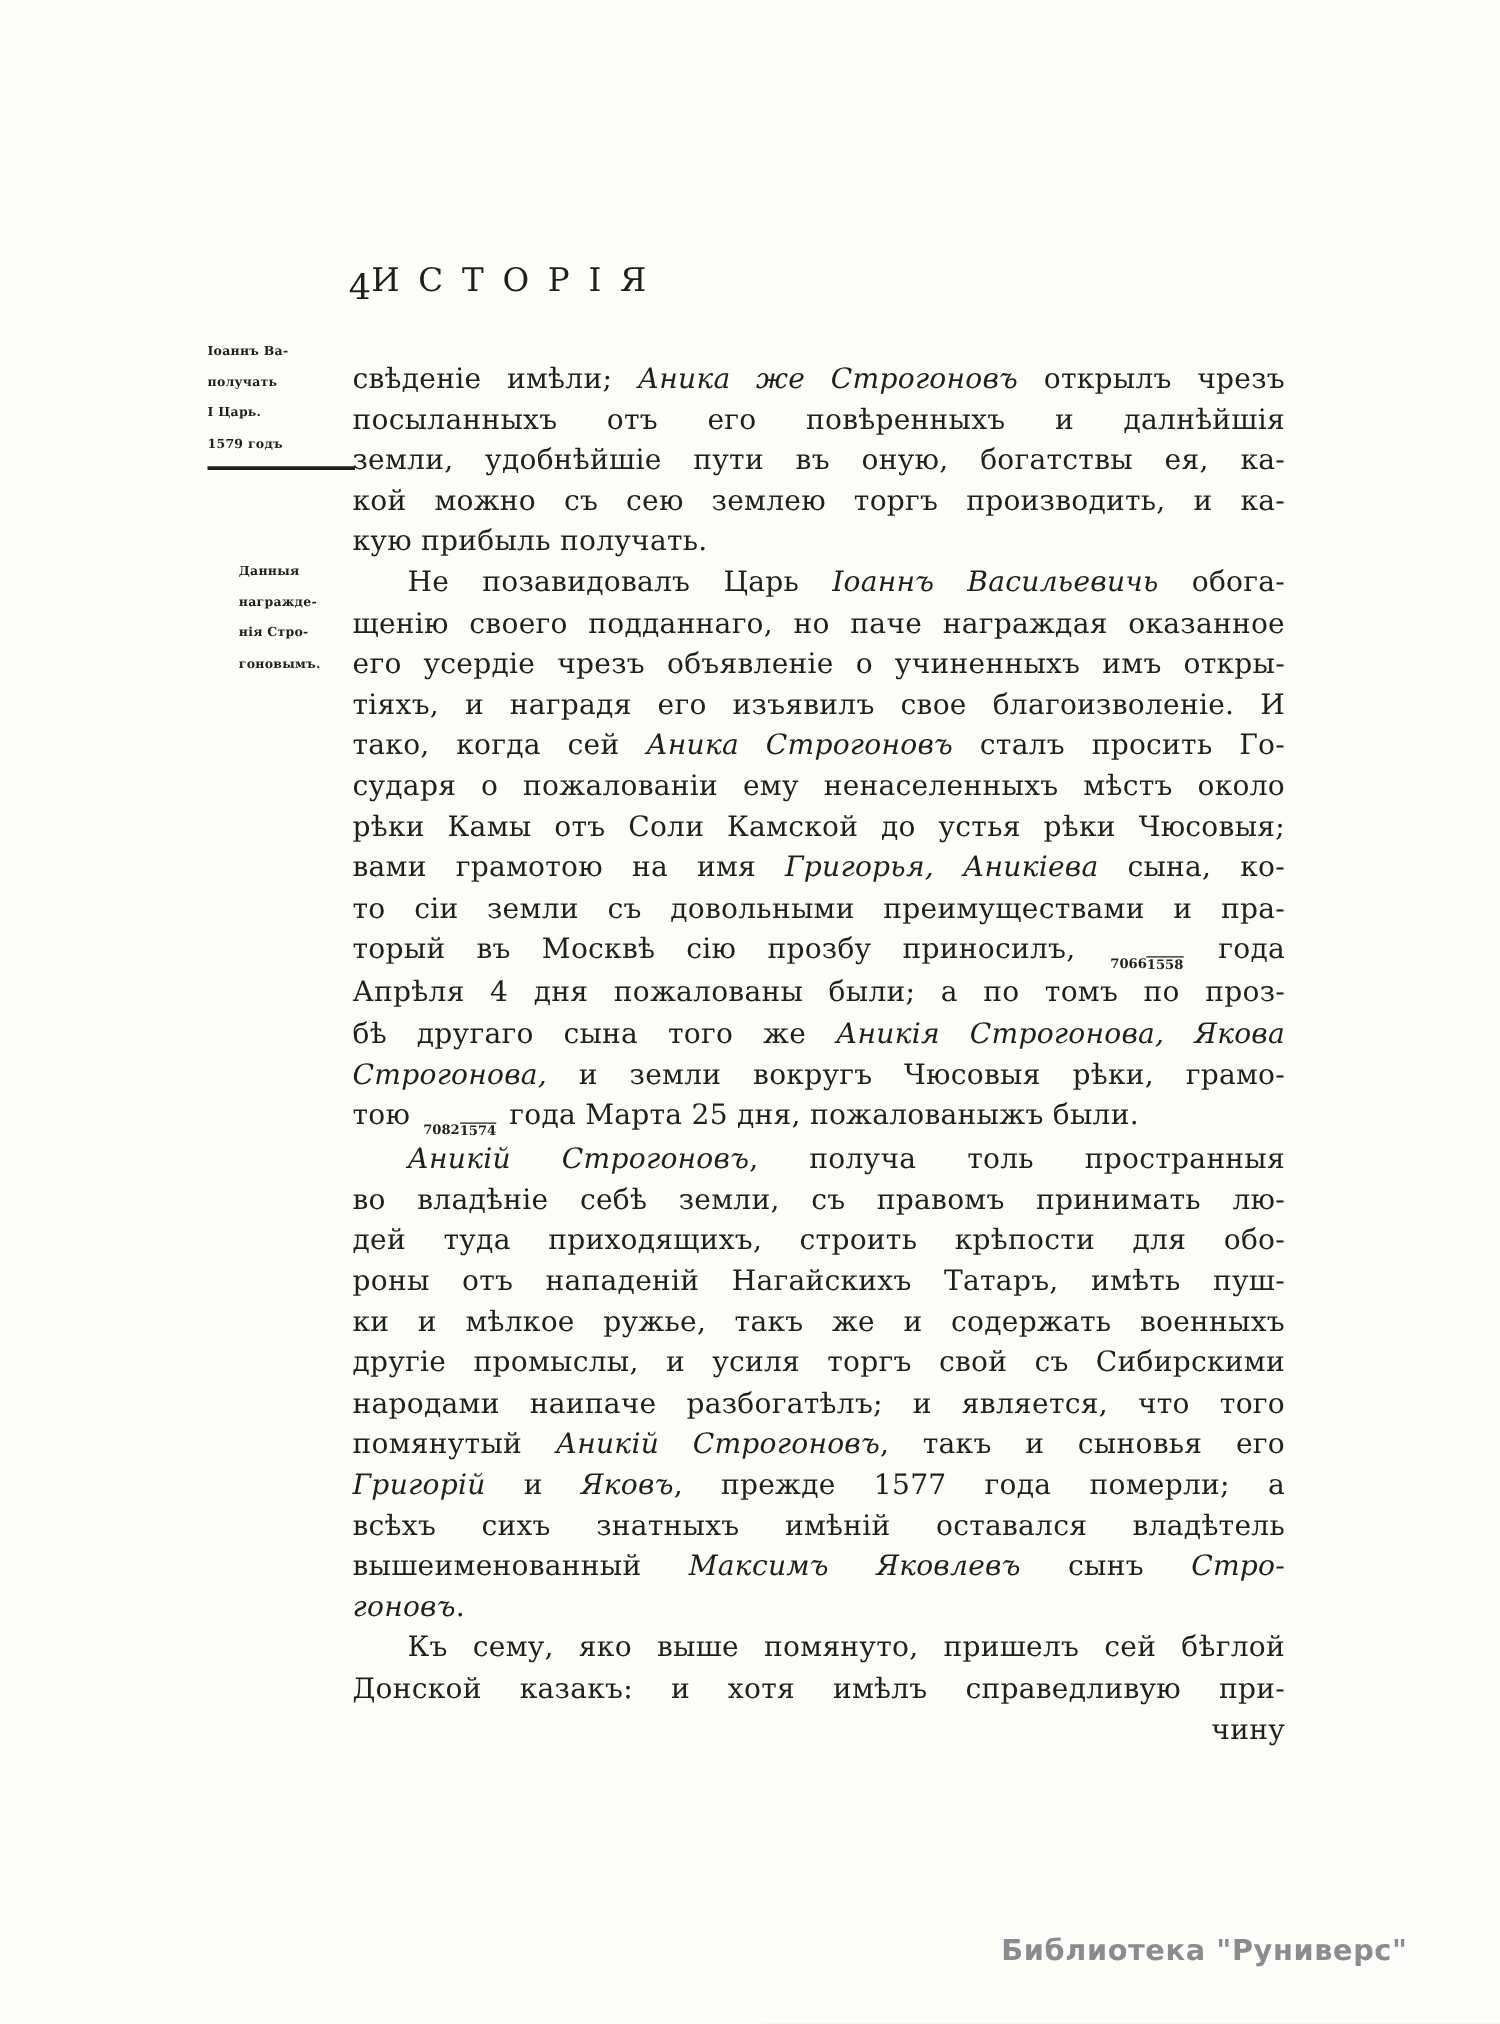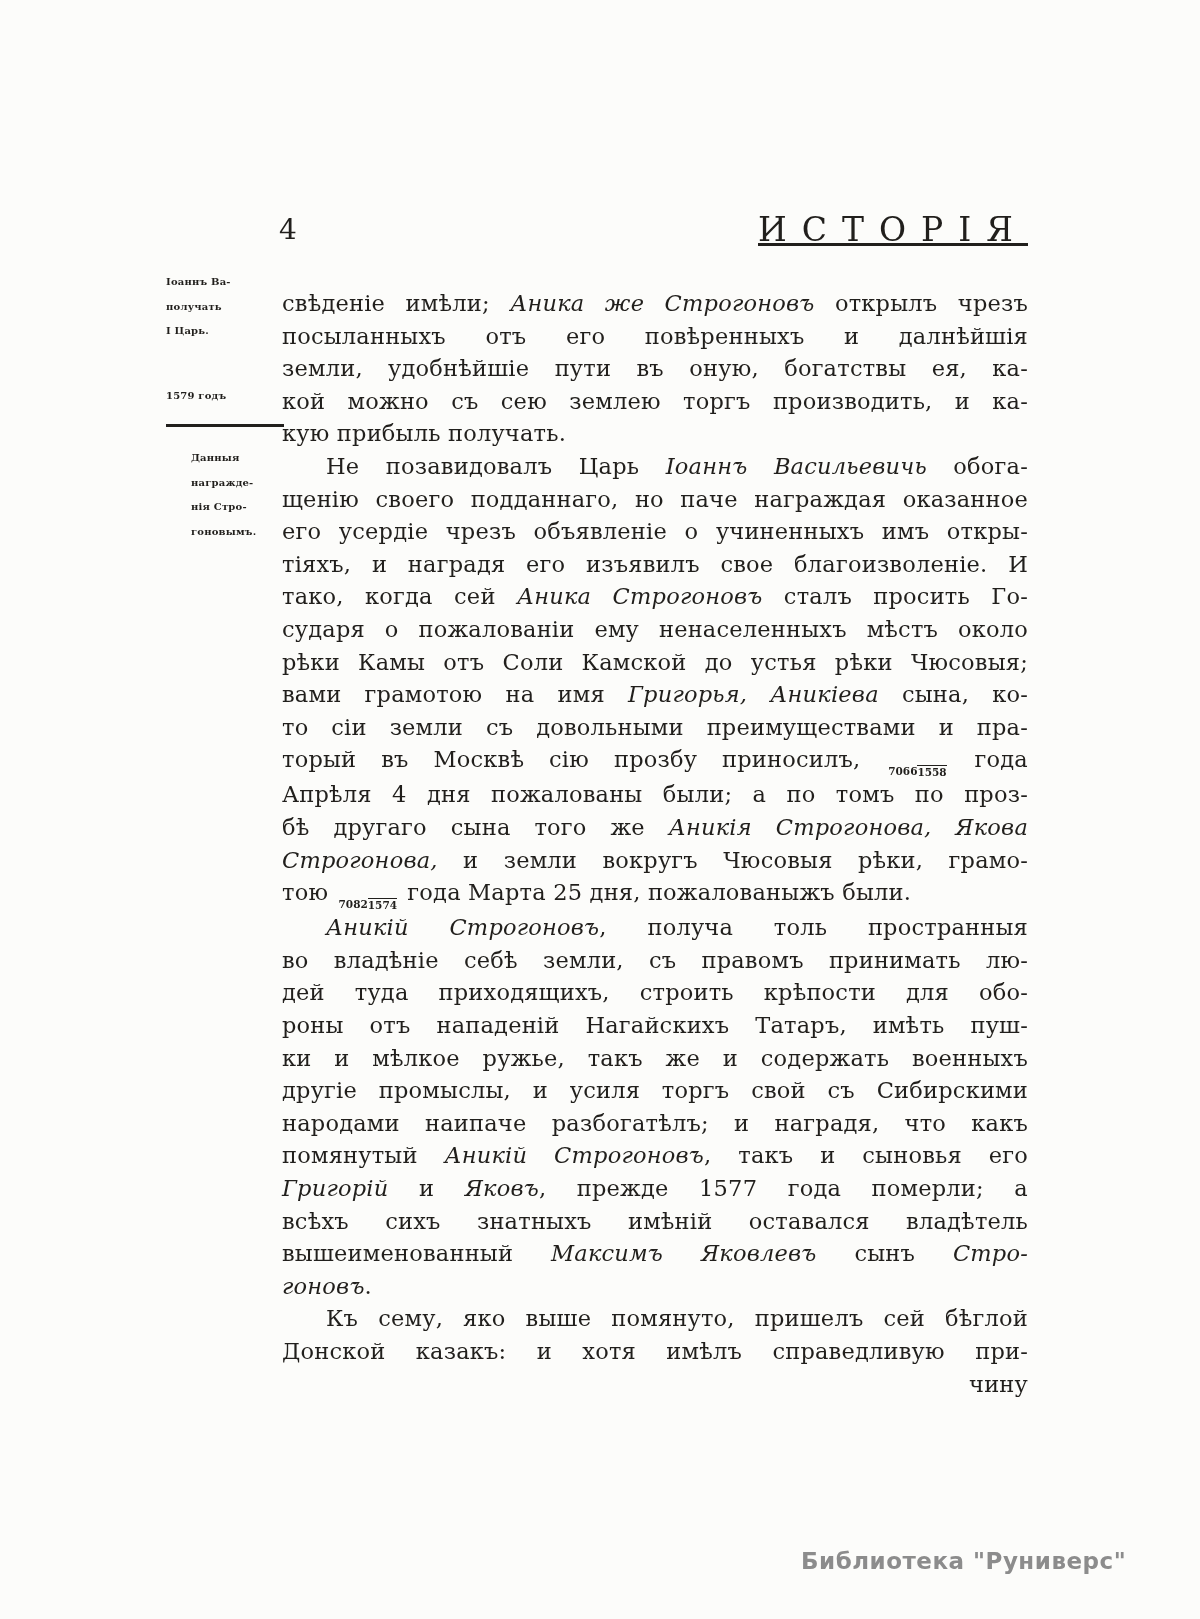--- a/index.html
+++ b/index.html
@@ -12,40 +12,38 @@
     font-family:"DejaVu Serif","Liberation Serif",serif;
     overflow:hidden;
   }
   
   .page-number{
     position:absolute;left:279px;top:216px;
     font-size:28px;line-height:1;
   }
   .running-title{
     position:absolute;left:282px;top:210px;width:746px;
-    text-align:right;
-    font-size:33px;line-height:1.2;
+    text-align:left;
+    font-size:26px;line-height:1.2;
     letter-spacing:15px;text-indent:15px;
     white-space:nowrap;
-    text-decoration:underline;
   }
   
   .margin-note{
     position:absolute;width:114px;
     font-size:10px;font-weight:bold;line-height:24.5px;
     letter-spacing:.2px;white-space:nowrap;
   }
   .note-1{left:166px;top:270px;}
   .note-2{left:163px;top:446px;margin-left:28px;}
   .margin-note .note-line{display:block;}
   .margin-note .underline{
     display:inline-block;width:118px;
     border-bottom:3px solid var(--ink,#211f1c);
-    padding-bottom:16px;
-    margin-top:40px;
+    padding-bottom:5px;
   }
   
   .body-text{
     position:absolute;left:282px;top:287px;width:746px;
     font-size:22.5px;line-height:32.6px;
     letter-spacing:.2px;
   }
   .paragraph{margin:0;}
   .line{text-align:left;}
   .line.just{text-align:justify;text-align-last:justify;}
@@ -122,21 +120,21 @@
             <span class="bot">1574</span>
           </span> года Марта 25 дня, пожалованыжъ были.</div>
       </div>
       <div class="paragraph">
         <div class="line just indent"><i>Аникій Строгоновъ</i>, получа толь пространныя</div>
         <div class="line just">во владѣніе себѣ земли, съ правомъ принимать лю-</div>
         <div class="line just">дей туда приходящихъ, строить крѣпости для обо-</div>
         <div class="line just">роны отъ нападеній Нагайскихъ Татаръ, имѣть пуш-</div>
         <div class="line just">ки и мѣлкое ружье, такъ же и содержать военныхъ</div>
         <div class="line just">другіе промыслы, и усиля торгъ свой съ Сибирскими</div>
-        <div class="line just">народами наипаче разбогатѣлъ; и наградя, что какъ</div>
+        <div class="line just">народами наипаче разбогатѣлъ; и является, что того</div>
         <div class="line just">помянутый <i>Аникій Строгоновъ</i>, такъ и сыновья его</div>
         <div class="line just"><i>Григорій</i> и <i>Яковъ</i>, прежде 1577 года померли; а</div>
         <div class="line just">всѣхъ сихъ знатныхъ имѣній оставался владѣтель</div>
         <div class="line just">вышеименованный <i>Максимъ Яковлевъ</i> сынъ <i>Стро-</i></div>
         <div class="line"><i>гоновъ</i>.</div>
       </div>
       <div class="paragraph">
         <div class="line just indent">Къ сему, яко выше помянуто, пришелъ сей бѣглой</div>
         <div class="line just">Донской казакъ: и хотя имѣлъ справедливую при-</div>
       </div>

